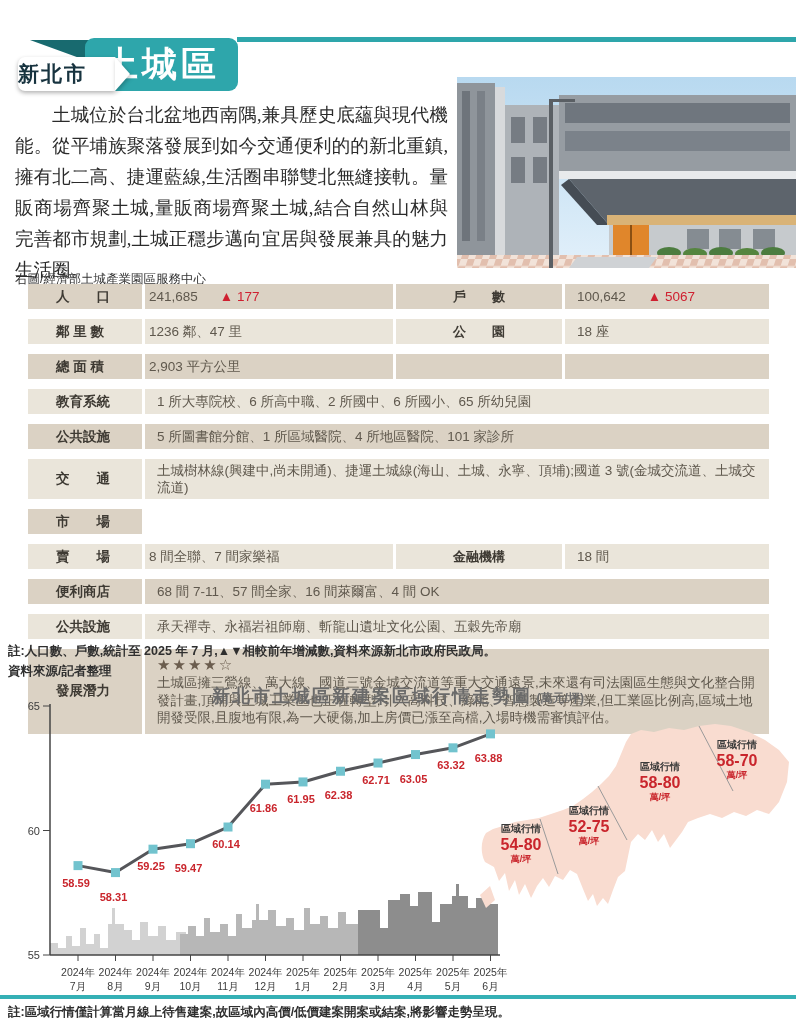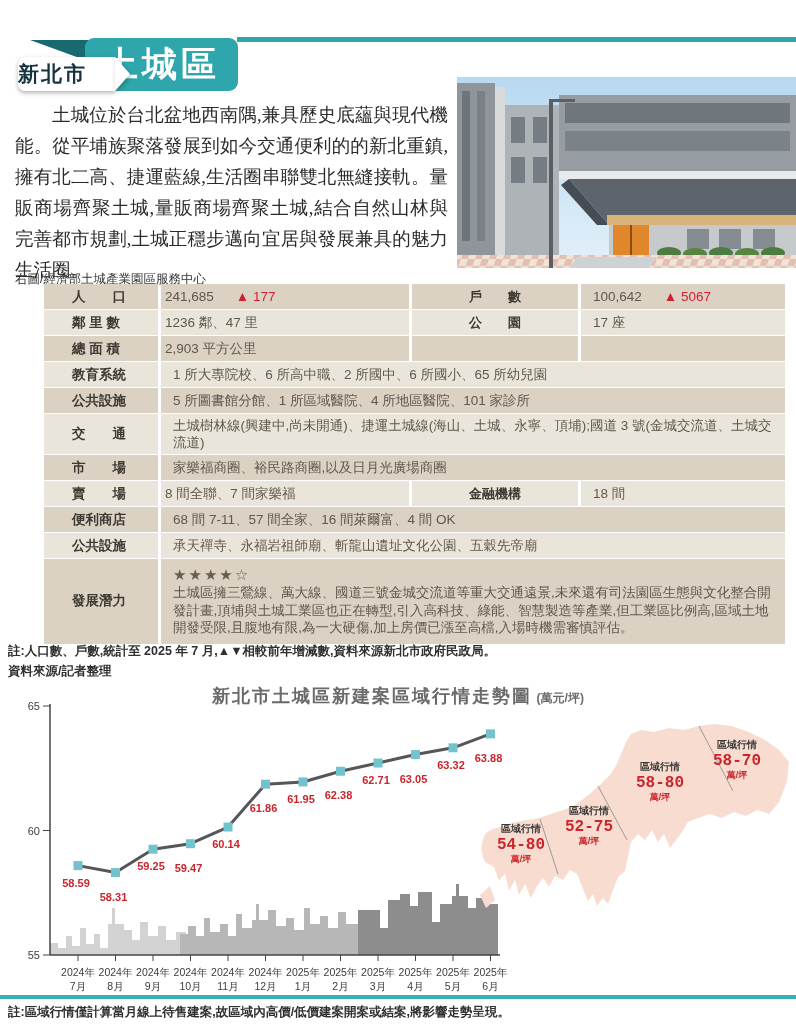--- a/index.html
+++ b/index.html
@@ -22,21 +22,21 @@
                     border-top:17px solid transparent;border-bottom:17px solid transparent;
                     border-left:15px solid #fff;filter:drop-shadow(1px 2px 2px rgba(0,0,0,.25));}
 
   
   #intro{position:absolute;left:15px;top:100px;width:433px;font-family:"Liberation Serif",serif;
          font-size:18.5px;line-height:31px;text-align:justify;text-indent:2em;color:#2b2b2b;}
   #photo-caption{position:absolute;left:15px;top:259px;font-size:12.5px;font-weight:normal;color:#333;margin-top:12px;}
   #photo{position:absolute;left:457px;top:77px;width:339px;height:191px;}
 
   
-  #info-table{position:absolute;left:44px;top:284px;width:741px;display:flex;flex-direction:column;row-gap:1px;justify-content:flex-end;}
+  #info-table{position:absolute;left:28px;top:284px;width:741px;display:flex;flex-direction:column;row-gap:10px;justify-content:flex-end;}
   .trow{display:flex;column-gap:3px;}
   .cell{display:flex;align-items:center;min-height:25px;padding:3px 0;box-sizing:border-box;}
   .dark .cell{background:#dbd2c4;}
   .light .cell{background:#eae5da;}
   .lab{flex:0 0 114px;padding-left:28px;font-size:13.5px;font-weight:bold;color:#3e3a33;white-space:pre;}
   .lab2{flex:0 0 166px;justify-content:center;font-size:13px;font-weight:bold;color:#3e3a33;white-space:pre;}
   .vala{flex:0 0 248px;padding-left:4px;font-size:13.5px;color:#5f584d;}
   .valb{flex:1 1 auto;padding-left:12px;font-size:13.5px;color:#5f584d;}
   .valfull{flex:1 1 auto;padding-left:12px;padding-right:10px;font-size:13.5px;color:#5f584d;line-height:17px;}
   .delta{color:#cf2030;margin-left:22px;}
@@ -52,21 +52,21 @@
   #chart-title .small{font-size:12px;font-weight:bold;}
   #trend-plot{position:absolute;left:28px;top:698px;width:505px;height:300px;overflow:visible;}
   .ytick{font-size:11px;fill:#3c3c3c;font-family:"Liberation Sans",sans-serif;}
   .xtick{font-size:10.5px;fill:#3c3c3c;font-family:"Liberation Sans",sans-serif;}
   .ptlabel{font-size:11px;font-weight:bold;fill:#c9252c;font-family:"Liberation Sans",sans-serif;}
 
   
   #map{position:absolute;left:480px;top:723px;width:316px;height:250px;}
   .maplabel{position:absolute;text-align:center;line-height:12px;}
   .maplabel .t{font-size:10px;font-weight:bold;color:#3a3a3a;display:block;margin-bottom:2px;}
-  .maplabel .r{font-size:16px;font-weight:bold;color:#c9252c;display:block;line-height:16px;font-family:Liberation Mono, monospace;}
+  .maplabel .r{font-size:16px;font-weight:bold;color:#c9252c;display:block;line-height:16px;}
   .maplabel .u{font-size:9px;font-weight:bold;color:#c9252c;display:block;}
 
   #divider{position:absolute;left:0;top:995px;width:796px;height:4px;background:#35b0b5;}
   #footer-note{position:absolute;left:8px;top:1004px;font-size:12.5px;font-weight:bold;color:#2f2f2f;}
 </style>
 </head>
 <body>
 
 <div id="page">
 
@@ -145,21 +145,21 @@
           <span class="delta">▲ 5067</span>
         </div>
     </div>
     <div class="trow light">
       <div class="cell lab">鄰 里 數</div>
       <div class="cell vala">
           <span>1236 鄰、47 里</span>
         </div>
       <div class="cell lab2">公　　園</div>
       <div class="cell valb">
-          <span>17 座</span>
+          <span>18 座</span>
         </div>
     </div>
     <div class="trow dark">
       <div class="cell lab">總 面 積</div>
       <div class="cell vala">
           <span>2,903 平方公里</span>
         </div>
       <div class="cell lab2"></div>
       <div class="cell valb"></div>
     </div>
@@ -170,21 +170,20 @@
     <div class="trow dark">
       <div class="cell lab">公共設施</div>
       <div class="cell valfull">5 所圖書館分館、1 所區域醫院、4 所地區醫院、101 家診所</div>
     </div>
     <div class="trow light">
       <div class="cell lab">交　　通</div>
       <div class="cell valfull">土城樹林線(興建中,尚未開通)、捷運土城線(海山、土城、永寧、頂埔);國道 3 號(金城交流道、土城交流道)</div>
     </div>
     <div class="trow dark">
       <div class="cell lab">市　　場</div>
-      <div class="cell valfull">家樂福商圈、裕民路商圈,以及日月光廣場商圈</div>
     </div>
     <div class="trow light">
       <div class="cell lab">賣　　場</div>
       <div class="cell vala">
           <span>8 間全聯、7 間家樂福</span>
         </div>
       <div class="cell lab2">金融機構</div>
       <div class="cell valb">
           <span>18 間</span>
         </div>

